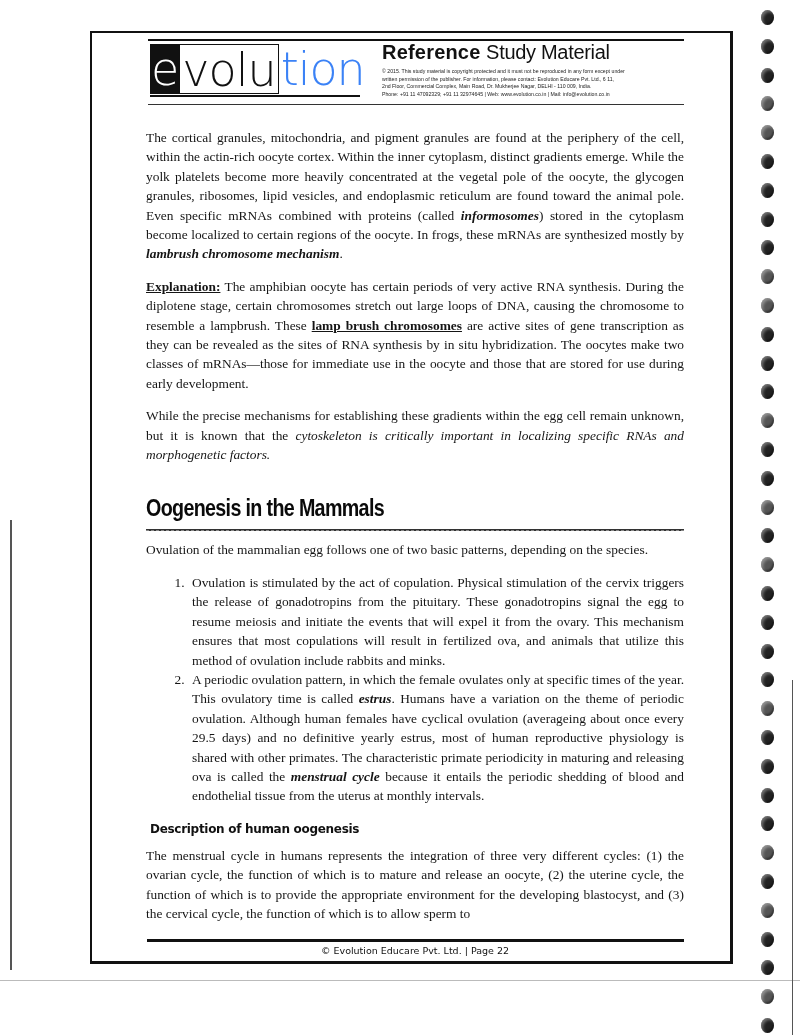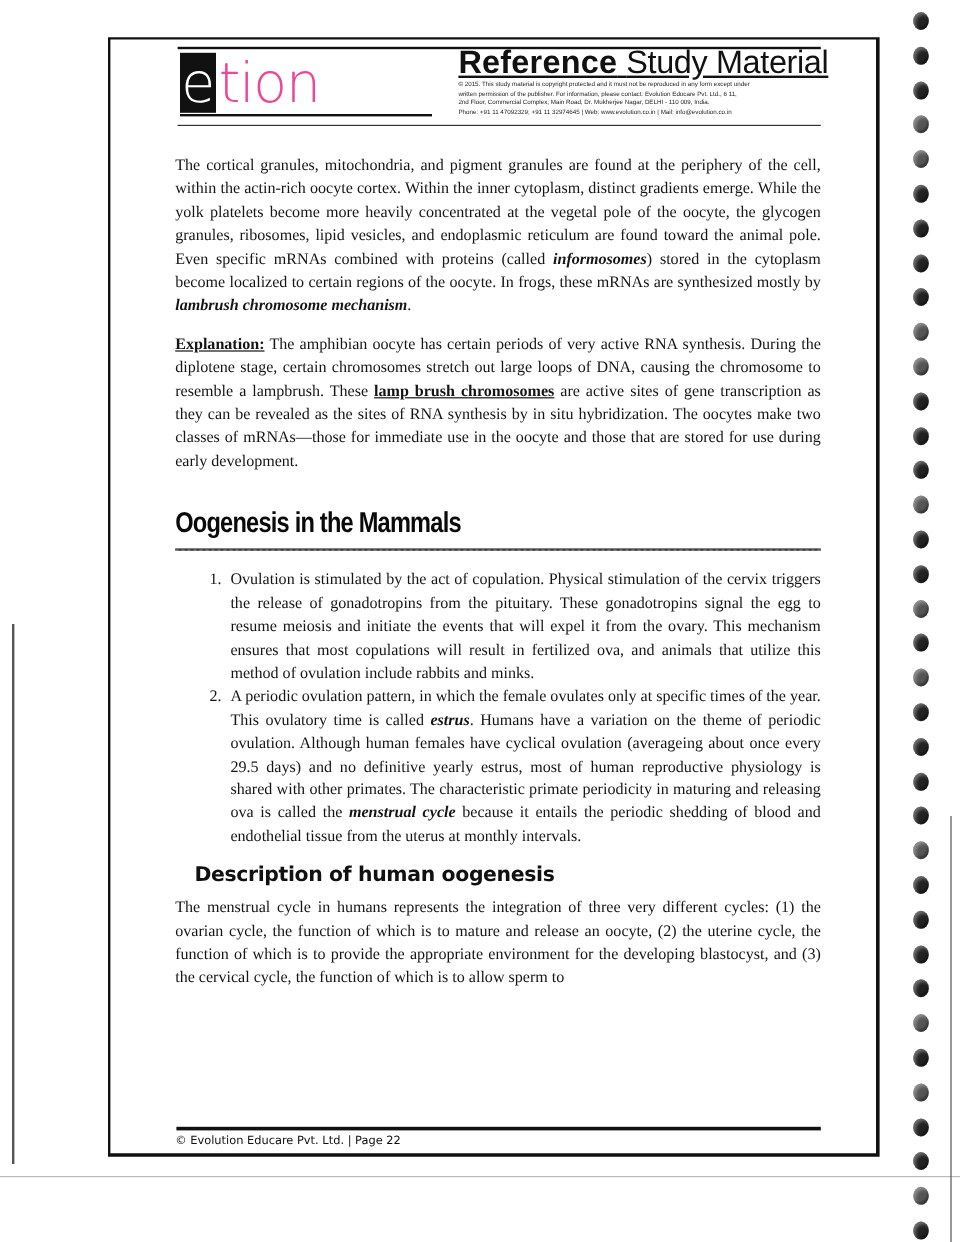--- a/index.html
+++ b/index.html
@@ -17,25 +17,25 @@
     .header-rule-top { position:absolute; left:148px; top:39px; width:536px; height:2px; background:#111; }
     .header-rule-bot { position:absolute; left:148px; top:104px; width:536px; height:1px; background:#333; }
     .logo {
       position:absolute; left:150px; top:44px; height:50px;
       display:flex; align-items:stretch;
       font-family:"DejaVu Sans", sans-serif; font-weight:300;
       font-size:46px; line-height:50px; letter-spacing:-1px;
     }
     .logo .e { background:#111; color:#fff; padding:0 2px 0 1px; }
     .logo .volu { border:1.5px solid #111; border-left:none; padding:0 2px 0 2px; color:#111; }
-    .logo .tion { color:#ec4899; padding-left:2px; }
+    .logo .tion { color:#3b82f6; padding-left:2px; }
     .logo-under { position:absolute; left:150px; top:95px; width:210px; height:2px; background:#111; }
 
     .brand { position:absolute; left:382px; top:37px; width:310px; }
-    .brand-title { font-family:"Liberation Sans", sans-serif; font-size:27px; line-height:30px; white-space:nowrap; color:#111;text-decoration:underline; }
+    .brand-title { font-family:"Liberation Sans", sans-serif; font-size:20px; line-height:30px; white-space:nowrap; color:#111; }
     .brand-title b { font-weight:900; letter-spacing:0.2px; }
     .brand-title span.thin { font-weight:400; letter-spacing:-0.3px; }
     .brand-copy { font-family:"Liberation Sans", sans-serif; font-size:5.2px; line-height:7.6px; color:#222; margin-top:1px; white-space:nowrap; }
 
     .content {
       position:absolute; left:146px; top:128px; width:538px;
       font-family:"Liberation Serif", serif; font-size:13.4px; line-height:19.4px;
       text-align:justify; color:#151515;
     }
     .content p { margin:0 0 13px 0; }
@@ -45,26 +45,26 @@
 
     .section-heading {
       font-family:"Liberation Sans", sans-serif; font-weight:900; font-size:24px;
       line-height:30px; margin:28px 0 6px 0; letter-spacing:-0.8px;
       transform:scaleX(0.82); transform-origin:left; white-space:nowrap; color:#0a0a0a;
     }
     .section-rule { height:1px; background:#333; margin:0 0 9px 0; border-bottom:1px dashed #888; }
     ol.num-list { margin:14px 0 4px 0; padding-left:42px; }
     ol.num-list li { padding-left:4px; margin:0; }
     .sub-heading {
-      font-family:"DejaVu Sans", sans-serif; font-weight:bold; font-size:17px;
-      line-height:22px; margin:12px 0 6px 16px; letter-spacing:-0.3px; color:#111;
+      font-family:"DejaVu Sans", sans-serif; font-weight:bold; font-size:12px;
+      line-height:22px; margin:12px 0 6px 4px; letter-spacing:-0.3px; color:#111;
     }
     .footer-rule { position:absolute; left:147px; top:939px; width:537px; height:3px; background:#111; }
     .footer-text {
-      position:absolute; left:146px; top:945px; width:538px; text-align:left;
+      position:absolute; left:146px; top:945px; width:538px; text-align:center;
       font-family:"DejaVu Sans", sans-serif; font-size:9.5px; line-height:12px; color:#111;
     }
     .binder-holes { position:absolute; left:755px; top:10px; width:24px; }
     .hole {
       width:13px; height:15px; border-radius:50%; background:#222;
       margin:0 auto 13.8px auto;
       box-shadow: inset 2px 2px 3px rgba(255,255,255,0.35), inset -1px -2px 2px rgba(0,0,0,0.4);
     }
     .hole.light { background:#555; }
     .scan-line-h { position:absolute; left:0; top:980px; width:800px; height:1px; background:#bbb; }
@@ -72,20 +72,21 @@
     .scan-line-v-right { position:absolute; left:792px; top:680px; width:1px; height:355px; background:#555; }
   </style>
 </head>
 <body>
 
 <div class="page-frame"></div>
 
 <div class="header-rule-top"></div>
 <div class="logo">
   <span class="e">e</span>
+  <span class="volu">volu</span>
   <span class="tion">tion</span>
 </div>
 <div class="logo-under"></div>
 
 <div class="brand">
   <div class="brand-title">
     <b>Reference</b>
     <span class="thin">Study Material</span>
   </div>
   <div class="brand-copy">
@@ -95,24 +96,26 @@
     <div>Phone: +91 11 47092329; +91 11 32974645 | Web: www.evolution.co.in | Mail: info@evolution.co.in</div>
   </div>
 </div>
 <div class="header-rule-bot"></div>
 
 <div class="content">
   <p><span>The cortical granules, mitochondria, and pigment granules are found at the periphery of the cell, within the actin-rich oocyte cortex. Within the inner cytoplasm, distinct gradients emerge. While the yolk platelets become more heavily concentrated at the vegetal pole of the oocyte, the glycogen granules, ribosomes, lipid vesicles, and endoplasmic reticulum are found toward the animal pole. Even specific mRNAs combined with proteins (called </span><span class="bi">informosomes</span><span>) stored in the cytoplasm become localized to certain regions of the oocyte. In frogs, these mRNAs are synthesized mostly by </span><span class="bi">lambrush chromosome mechanism</span><span>.</span></p>
 
   <p><span class="b">Explanation:</span><span> The amphibian oocyte has certain periods of very active RNA synthesis. During the diplotene stage, certain chromosomes stretch out large loops of DNA, causing the chromosome to resemble a lampbrush. These </span><span class="b">lamp brush chromosomes</span><span> are active sites of gene transcription as they can be revealed as the sites of RNA synthesis by in situ hybridization. The oocytes make two classes of mRNAs—those for immediate use in the oocyte and those that are stored for use during early development.</span></p>
 
+  <p><span>While the precise mechanisms for establishing these gradients within the egg cell remain unknown, but it is known that the </span><span class="i">cytoskeleton is critically important in localizing specific RNAs and morphogenetic factors.</span></p>
 
   <div class="section-heading">Oogenesis in the Mammals</div>
   <div class="section-rule"></div>
 
+  <p style="margin-bottom:0">Ovulation of the mammalian egg follows one of two basic patterns, depending on the species.</p>
 
   <ol class="num-list">
     <li><span>Ovulation is stimulated by the act of copulation. Physical stimulation of the cervix triggers the release of gonadotropins from the pituitary. These gonadotropins signal the egg to resume meiosis and initiate the events that will expel it from the ovary. This mechanism ensures that most copulations will result in fertilized ova, and animals that utilize this method of ovulation include rabbits and minks.</span></li>
     <li><span>A periodic ovulation pattern, in which the female ovulates only at specific times of the year. This ovulatory time is called </span><span class="bi">estrus</span><span>. Humans have a variation on the theme of periodic ovulation. Although human females have cyclical ovulation (averageing about once every 29.5 days) and no definitive yearly estrus, most of human reproductive physiology is shared with other primates. The characteristic primate periodicity in maturing and releasing ova is called the </span><span class="bi">menstrual cycle</span><span> because it entails the periodic shedding of blood and endothelial tissue from the uterus at monthly intervals.</span></li>
   </ol>
 
   <div class="sub-heading">Description of human oogenesis</div>
   <p>The menstrual cycle in humans represents the integration of three very different cycles: (1) the ovarian cycle, the function of which is to mature and release an oocyte, (2) the uterine cycle, the function of which is to provide the appropriate environment for the developing blastocyst, and (3) the cervical cycle, the function of which is to allow sperm to</p>
 </div>
 

